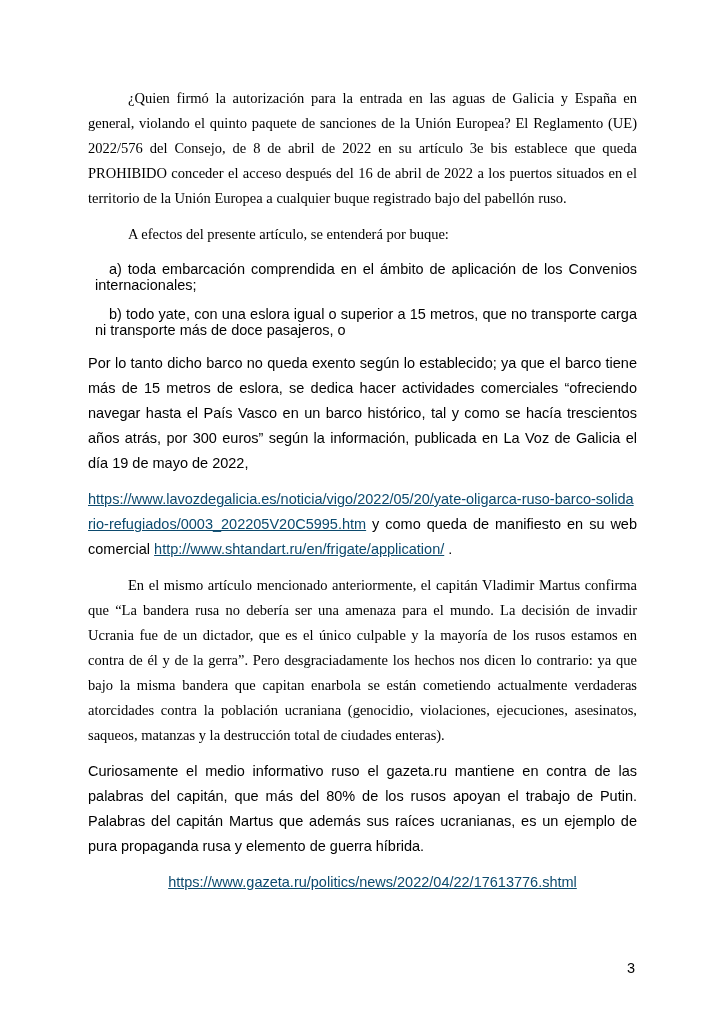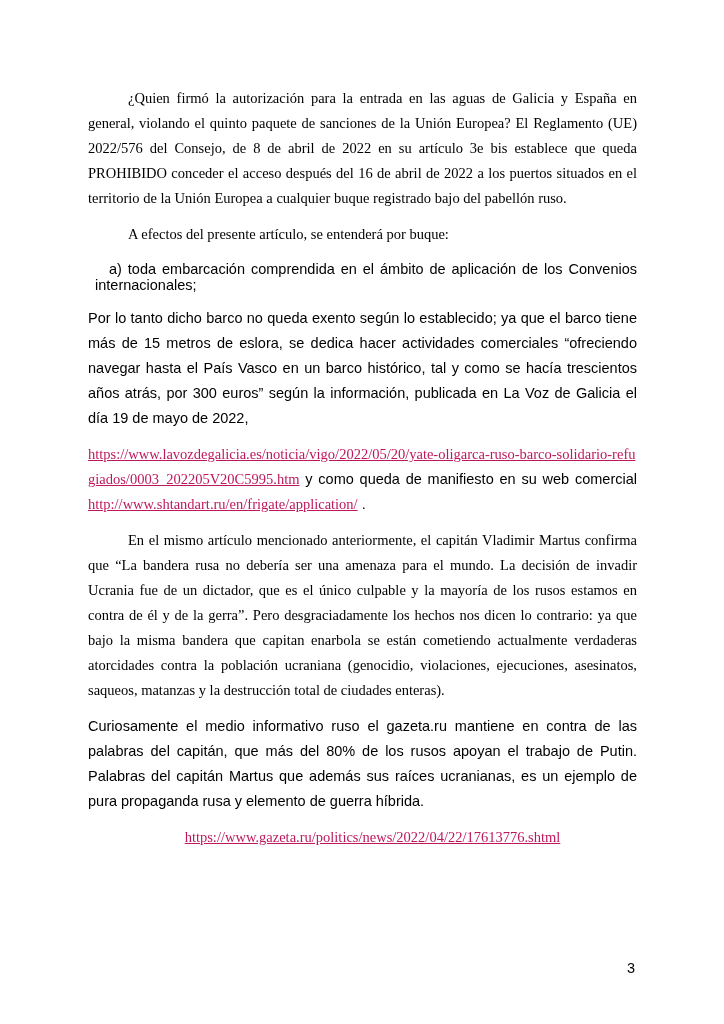--- a/index.html
+++ b/index.html
@@ -35,24 +35,23 @@
   .indent { text-indent: 40px; font-family: Liberation Serif, serif; }
   .tight { margin-bottom: 14px; }
   .list-item {
     line-height: 16px;
     text-indent: 14px;
     margin-bottom: 13px;
     margin-left: 7px;
   }
   .gap-after { margin-bottom: 48px; }
   a.link {
-    color: #be185d;
+    color: #0c4a6e;
     text-decoration: underline;
     cursor: pointer;
-    font-family: Liberation Serif, serif;
   }
   .break-url { word-break: break-all; }
   .link-line {
     padding-left: 5px;
     margin-bottom: 0;
     text-align: center;
     margin-left: 15px;
   }
   .page-number {
     position: absolute;
@@ -67,20 +66,21 @@
 
 <div class="page">
   <div class="content">
 
     <p class="para indent">¿Quien firmó la autorización para la entrada en las aguas de Galicia y España en general, violando el quinto paquete de sanciones de la Unión Europea? El Reglamento (UE) 2022/576 del Consejo, de 8 de abril de 2022 en su artículo 3e bis establece que queda PROHIBIDO conceder el acceso después del 16 de abril de 2022 a los puertos situados en el territorio de la Unión Europea a cualquier buque registrado bajo del pabellón ruso.</p>
 
     <p class="para indent tight">A efectos del presente artículo, se entenderá por buque:</p>
 
     <p class="para list-item">a) toda embarcación comprendida en el ámbito de aplicación de los Convenios internacionales;</p>
 
+    <p class="para list-item">b) todo yate, con una eslora igual o superior a 15 metros, que no transporte carga ni transporte más de doce pasajeros, o</p>
 
 
     <p class="para">Por lo tanto dicho barco no queda exento según lo establecido; ya que el barco tiene más de 15 metros de eslora, se dedica hacer actividades comerciales “ofreciendo navegar hasta el País Vasco en un barco histórico, tal y como se hacía trescientos años atrás, por 300 euros” según la información, publicada en La Voz de Galicia el día 19 de mayo de 2022,</p>
 
     <p class="para"><a class="link break-url">https://www.lavozdegalicia.es/noticia/vigo/2022/05/20/yate-oligarca-ruso-barco-solidario-refugiados/0003_202205V20C5995.htm</a><span> y como queda de manifiesto en su web comercial </span><a class="link">http://www.shtandart.ru/en/frigate/application/</a><span> .</span></p>
 
     <p class="para indent">En el mismo artículo mencionado anteriormente, el capitán Vladimir Martus confirma que “La bandera rusa no debería ser una amenaza para el mundo. La decisión de invadir Ucrania fue de un dictador, que es el único culpable y la mayoría de los rusos estamos en contra de él y de la gerra”. Pero desgraciadamente los hechos nos dicen lo contrario: ya que bajo la misma bandera que capitan enarbola se están cometiendo actualmente verdaderas atorcidades contra la población ucraniana (genocidio, violaciones, ejecuciones, asesinatos, saqueos, matanzas y la destrucción total de ciudades enteras).</p>
 
     <p class="para">Curiosamente el medio informativo ruso el gazeta.ru mantiene en contra de las palabras del capitán, que más del 80% de los rusos apoyan el trabajo de Putin. Palabras del capitán Martus que además sus raíces ucranianas, es un ejemplo de pura propaganda rusa y elemento de guerra híbrida.</p>
 

